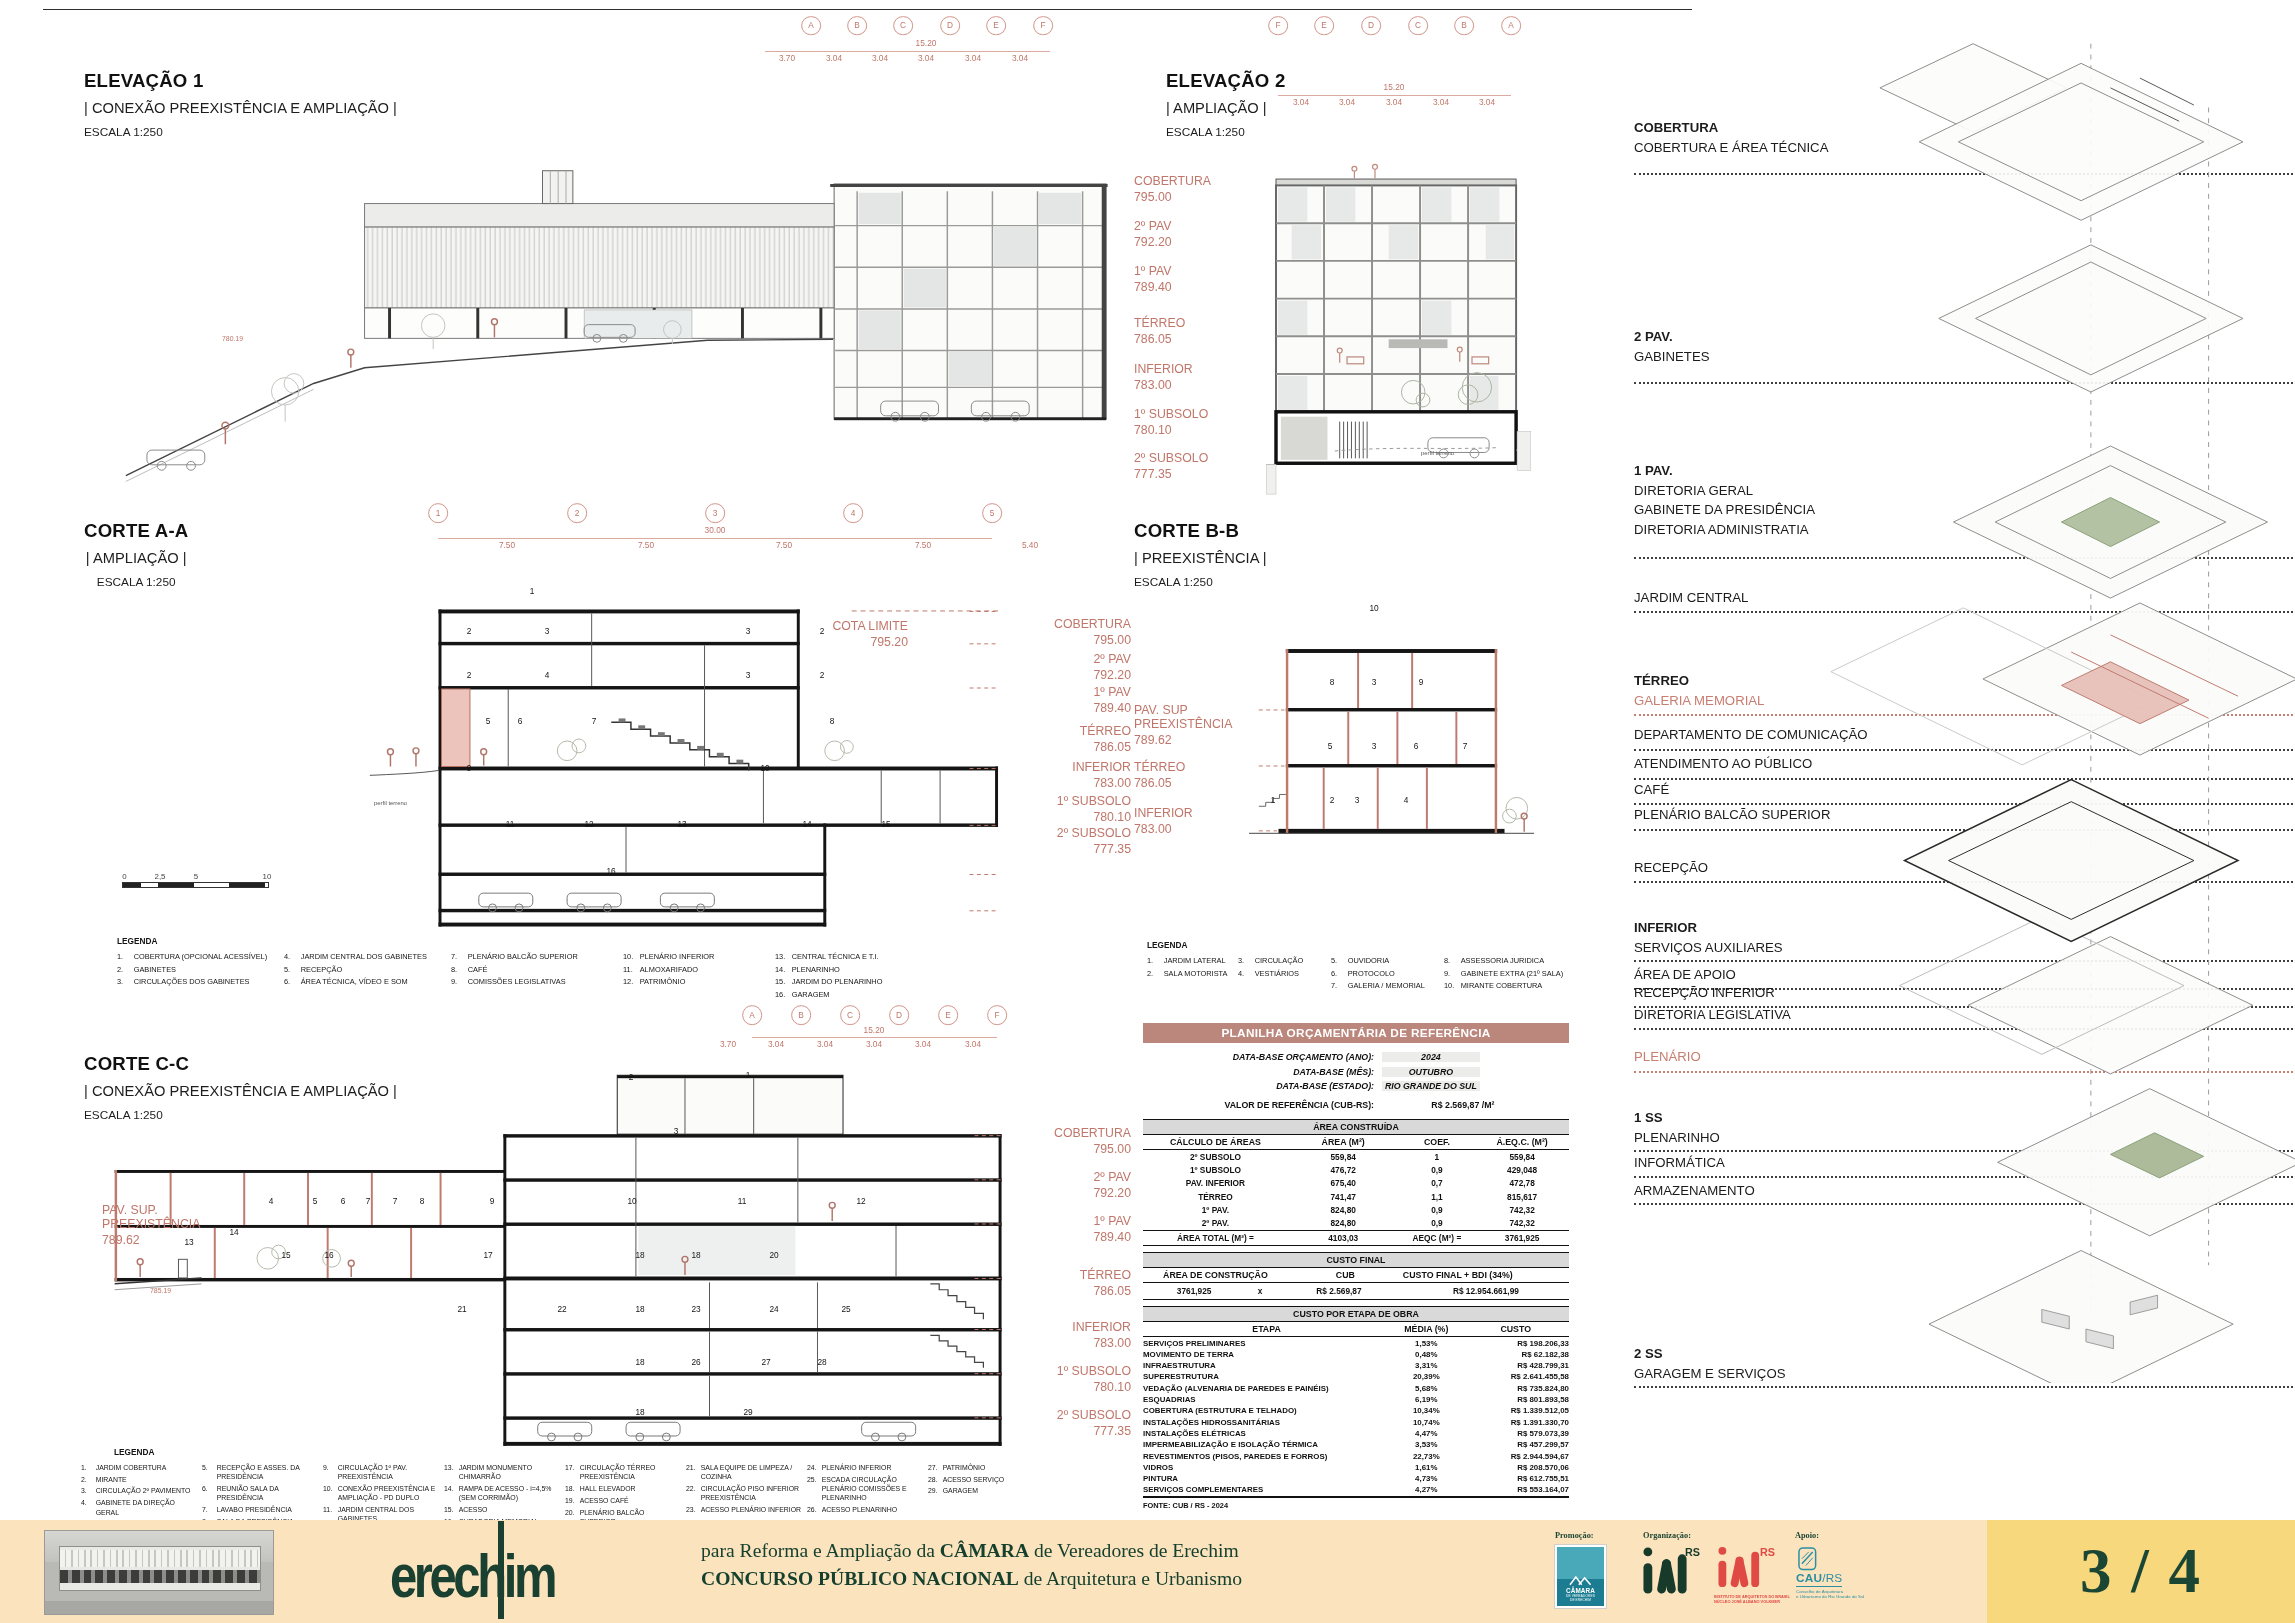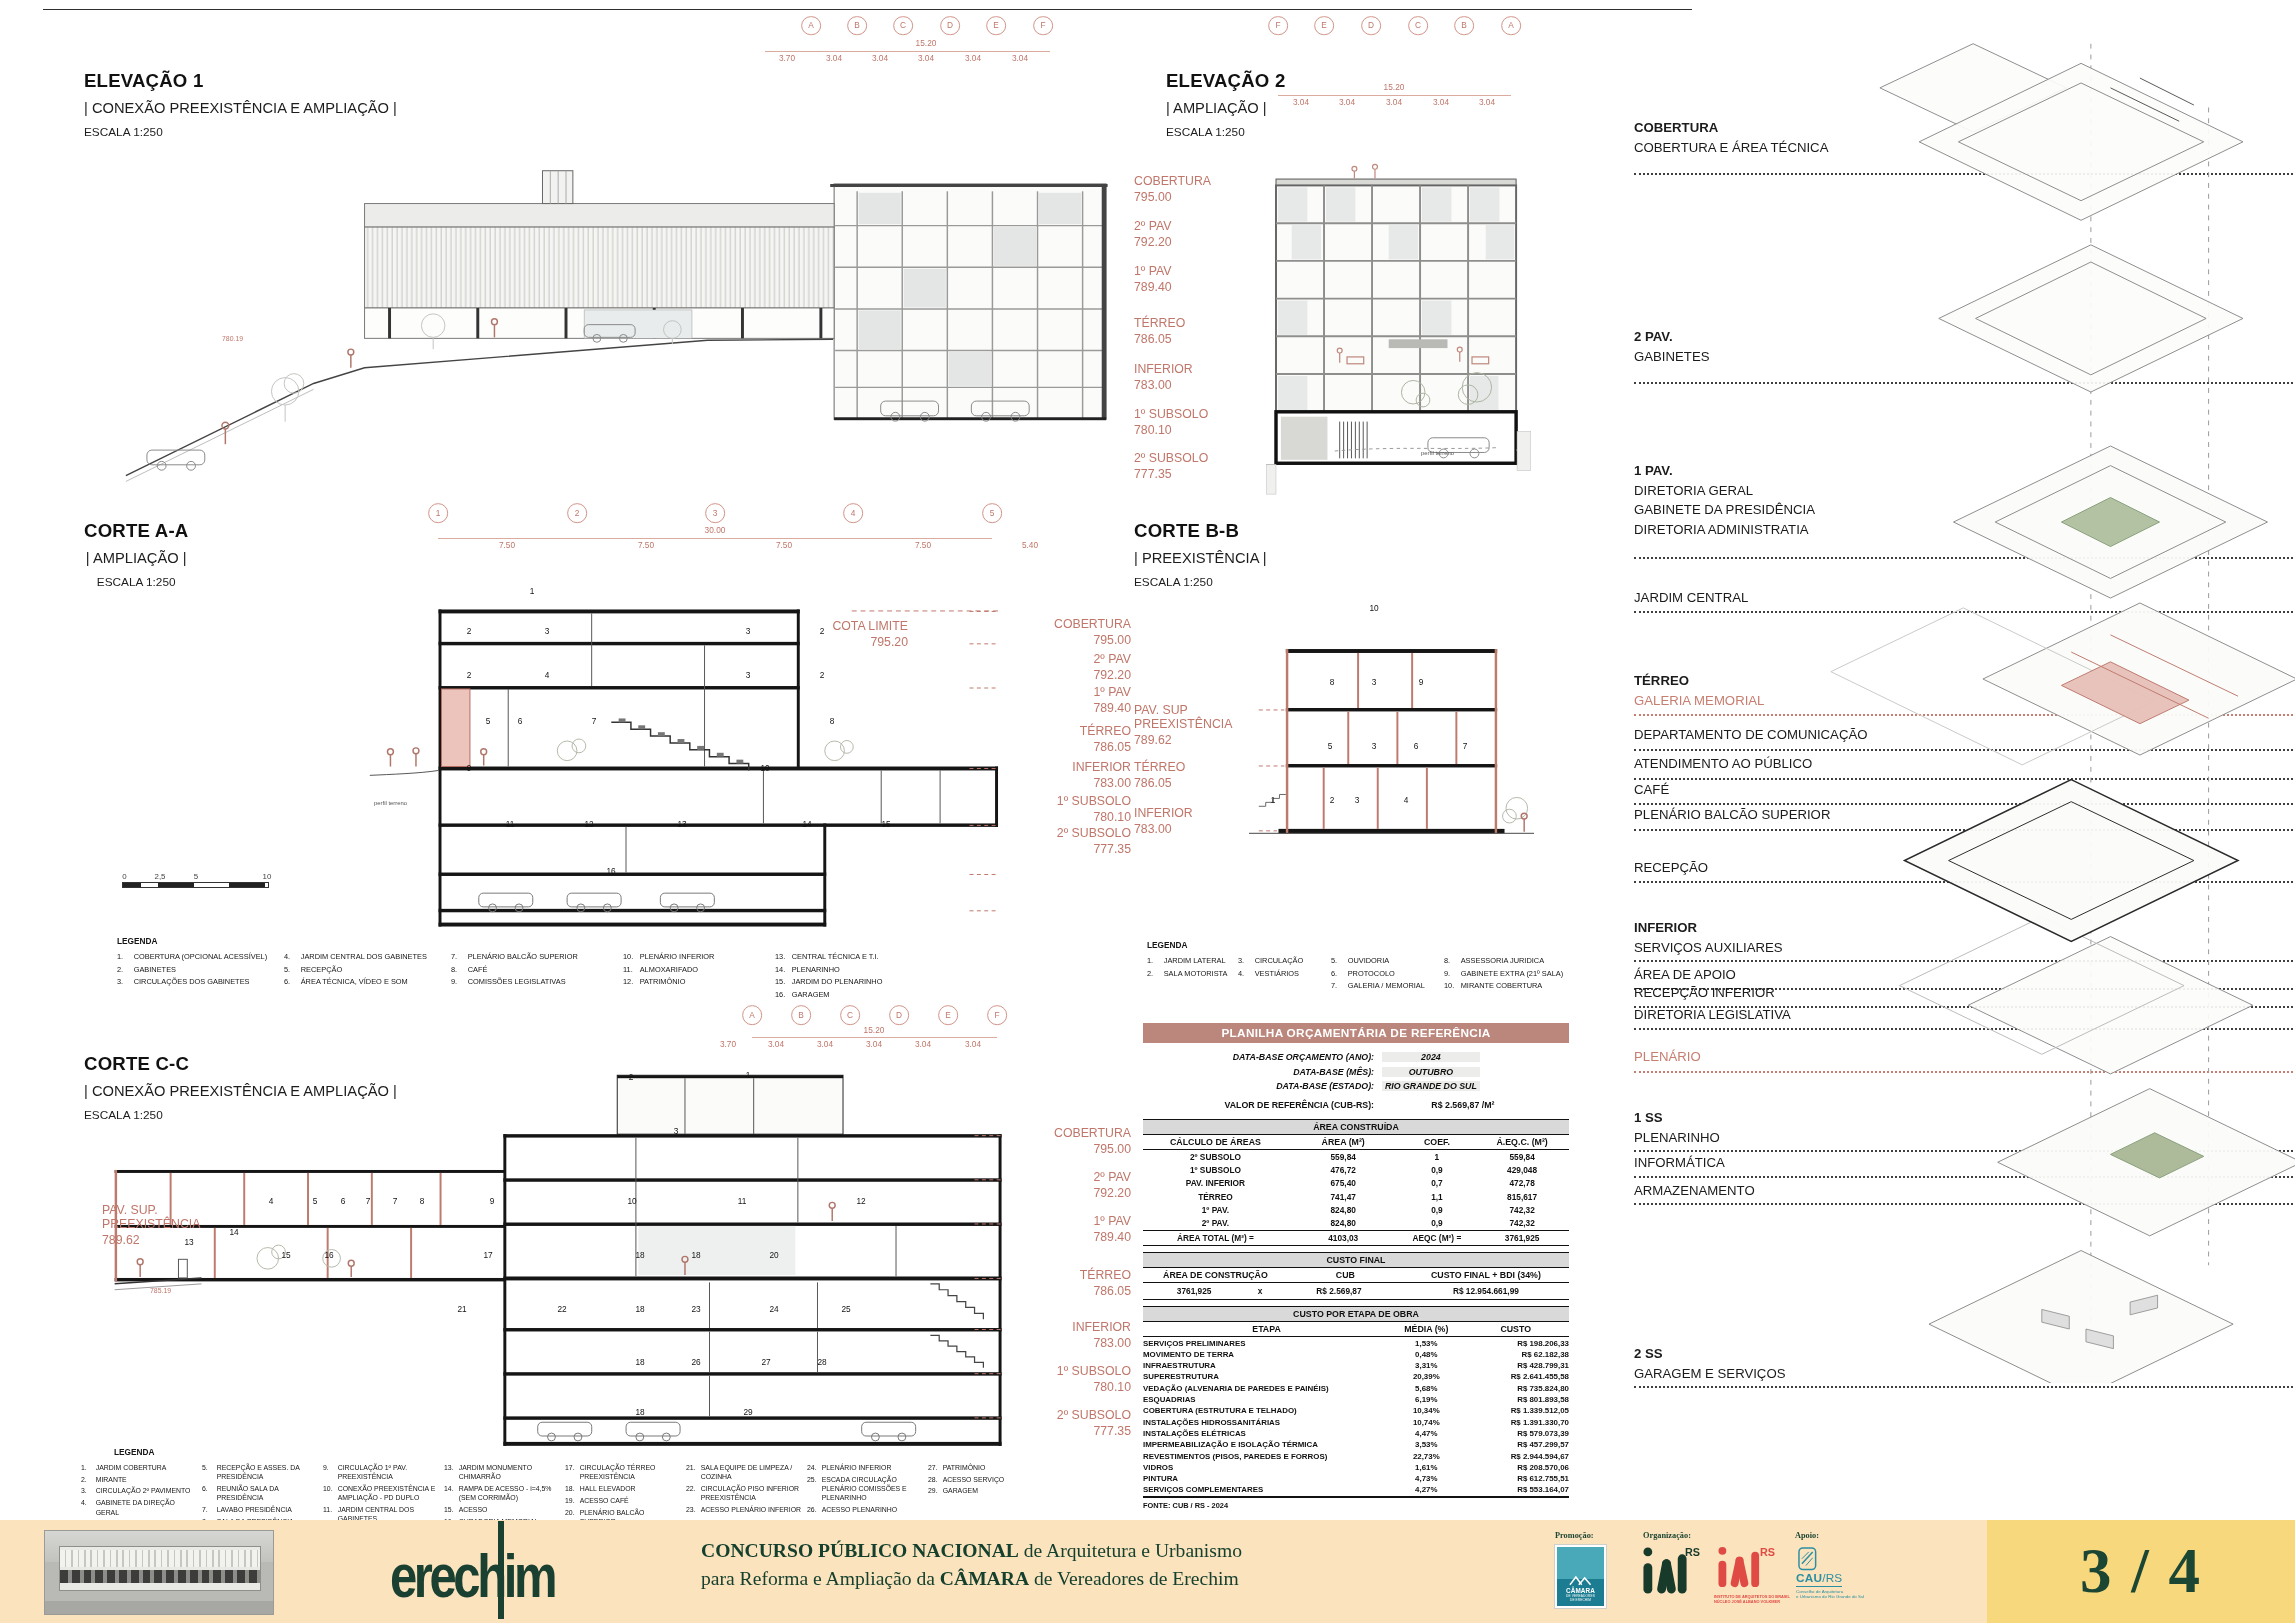--- a/index.html
+++ b/index.html
@@ -37,21 +37,21 @@
   .pi-row{display:flex;height:14.7px;align-items:center;font-size:8.8px;font-style:italic;}
   .pi-label{width:231px;text-align:right;padding-right:7.9px;}
   .pi-val{width:98px;background:#ececea;text-align:center;}
   .pv-row{display:flex;height:16.7px;align-items:center;font-size:8.8px;margin-top:2.9px;}
   .pv-val{width:162px;text-align:center;}
   .band{height:13.7px;background:#d9d9d9;border-top:1.5px solid #111;border-bottom:1.5px solid #111;font-size:8.8px;display:flex;align-items:center;justify-content:center;margin-top:5.9px;}
   .hrow{display:flex;height:14.7px;align-items:center;font-size:8.8px;border-bottom:1.5px solid #111;}
   .drow{display:flex;height:13.2px;align-items:center;font-size:8.3px;}
   .trow{display:flex;height:14.7px;align-items:center;font-size:8.3px;border-top:1.5px solid #111;border-bottom:1.5px solid #111;}
   .ac1{width:34%;text-align:center;}.ac2{width:26%;text-align:center;}.ac3{width:18%;text-align:center;}.ac4{width:22%;text-align:center;}
-  .cc1{width:34%;text-align:center;}.cc2{width:27%;text-align:center;}.cc3{width:39%;text-align:center;}
+  .cc1{width:34%;text-align:center;}.cc2{width:27%;text-align:center;}.cc3{width:39%;}
   .cu1{width:24%;text-align:center;}.cu2{width:7%;text-align:center;}.cu3{width:30%;text-align:center;}.cu4{width:39%;text-align:center;}
   .etwrap{border-bottom:2px solid #111;}
   .erow{display:flex;height:11.3px;align-items:center;font-size:7.9px;}
   .ec1{width:58%;text-align:left;}.ec2{width:17%;text-align:center;}.ec3{width:25%;text-align:right;}
   .fonte{font-size:7.4px;margin-top:3.9px;}
   
   .axl{position:absolute;left:1634px;width:659px;font-size:13.2px;color:#1b1b1b;}
   .axl .t{font-weight:700;line-height:19.6px;}
   .axl .l{line-height:19.6px;}
   .axl .accent{color:#c77e70;}
@@ -1309,22 +1309,22 @@
       <div class="ph-sky"></div>
       <div class="ph-bldg">
           <div class="ph-slats"></div>
           <div class="ph-wins"></div>
         </div>
       <div class="ph-ground"></div>
     </div>
     <div class="erechim">erechim</div>
     <div class="erechim-stem"></div>
     <div class="f-title">
+      <div><span>para Reforma e Ampliação da </span><b>CÂMARA</b><span> de Vereadores de Erechim</span></div>
       <div><b>CONCURSO PÚBLICO NACIONAL</b><span> de Arquitetura e Urbanismo</span></div>
-      <div><span>para Reforma e Ampliação da </span><b>CÂMARA</b><span> de Vereadores de Erechim</span></div>
     </div>
     <div class="f-label" style="left:1555px;top:10.8px">Promoção:</div>
     <div class="lg-camara">
       <svg width="25.5" height="12.8" viewBox="0 0 52 26">
           <polyline points="4,22 16,6 28,22" fill="none" stroke="#fff" stroke-width="3"></polyline>
           <polyline points="22,22 34,8 46,22" fill="none" stroke="#fff" stroke-width="3"></polyline>
         </svg>
       <div class="c1">CÂMARA</div>
       <div class="c2">DE VEREADORES</div>
       <div class="c3">DE ERECHIM</div>

